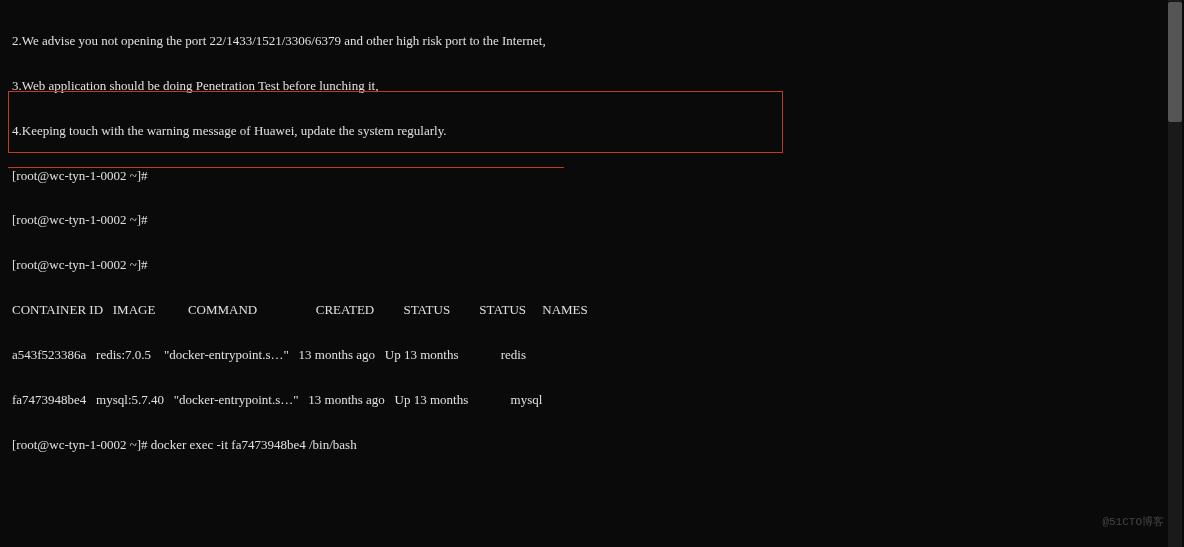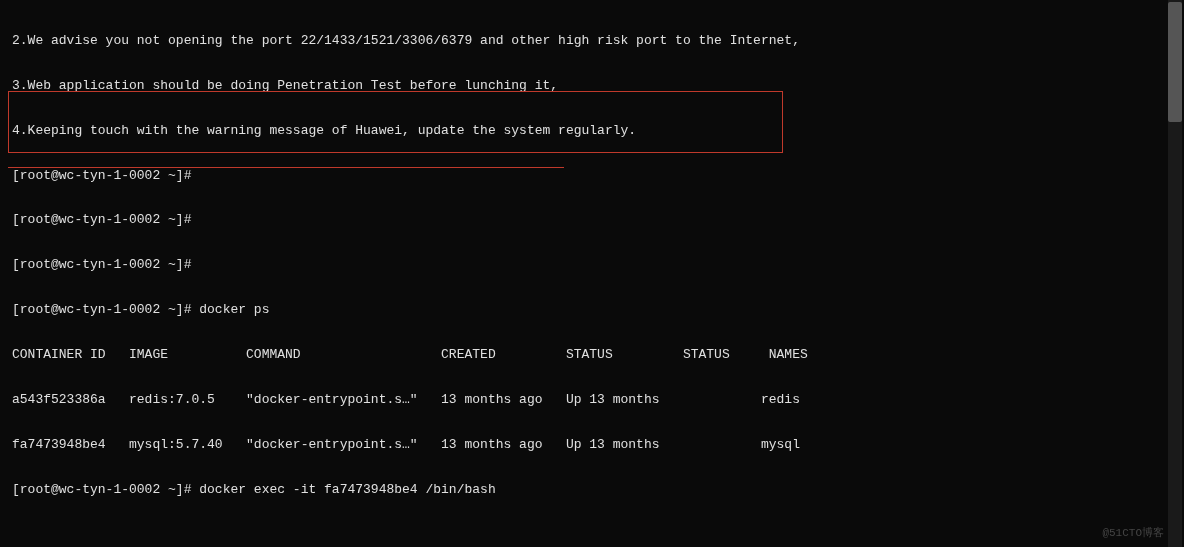--- a/index.html
+++ b/index.html
@@ -19,20 +19,21 @@
       position: relative;
       padding: 4px 12px;
     }
     .terminal {
       white-space: pre;
       position: relative;
     }
     .line {
       display: block;
       min-height: 15px;
+      font-family: Liberation Serif, serif;
     }
     .red-box {
       border: 1px solid #c0392b;
       position: absolute;
       pointer-events: none;
     }
     .red-box-1 {
       top: 91px;
       left: 8px;
       width: 775px;
@@ -60,39 +61,38 @@
       right: 2px;
       top: 2px;
       width: 14px;
       height: 120px;
       background: #555;
       border-radius: 2px;
     }
     .watermark {
       position: absolute;
       right: 20px;
-      bottom: 7px;
+      bottom: 18px;
       color: #444;
       font-size: 11px;
     }
     .table-row {
       display: block;
     }
   </style>
 </head>
 <body>
 
 <div class="terminal">
   <span class="line">2.We advise you not opening the port 22/1433/1521/3306/6379 and other high risk port to the Internet,</span>
   <span class="line">3.Web application should be doing Penetration Test before lunching it,</span>
   <span class="line">4.Keeping touch with the warning message of Huawei, update the system regularly.</span>
   <span class="line">[root@wc-tyn-1-0002 ~]#</span>
   <span class="line">[root@wc-tyn-1-0002 ~]#</span>
   <span class="line">[root@wc-tyn-1-0002 ~]#</span>
-  <span class="line">[root@wc-tyn-1-0002 ~]# docker ps</span>
   <span class="line table-row">CONTAINER ID   IMAGE          COMMAND                  CREATED         STATUS         STATUS     NAMES</span>
   <span class="line table-row">a543f523386a   redis:7.0.5    "docker-entrypoint.s…"   13 months ago   Up 13 months             redis</span>
   <span class="line table-row">fa7473948be4   mysql:5.7.40   "docker-entrypoint.s…"   13 months ago   Up 13 months             mysql</span>
   <span class="line">[root@wc-tyn-1-0002 ~]# docker exec -it fa7473948be4 /bin/bash</span>
   
   
   
   
   
   

